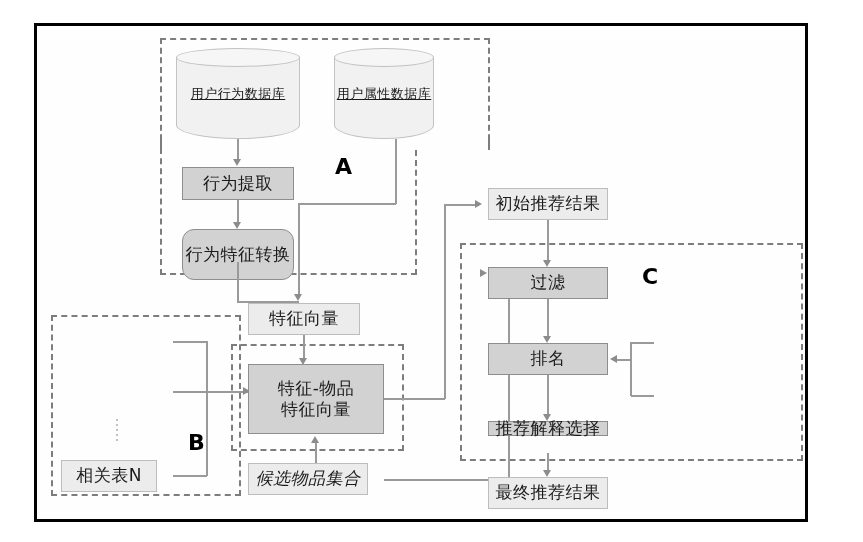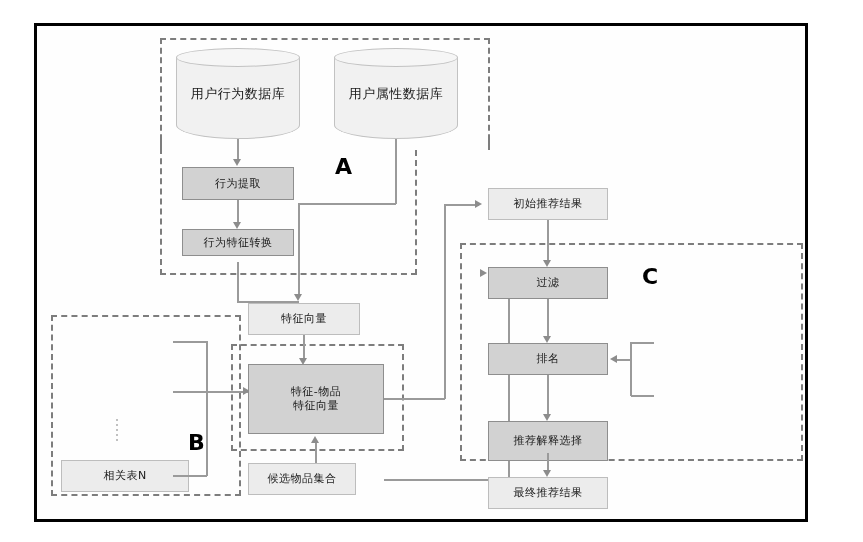--- a/index.html
+++ b/index.html
@@ -28,21 +28,21 @@
     box-sizing: border-box;
   }
   
   .node {
     position: absolute;
     box-sizing: border-box;
     display: flex;
     align-items: center;
     justify-content: center;
     text-align: center;
-    font-size: 11px;
+    font-size: 17px;
     color: #1a1a1a;
     line-height: 1.25;
     letter-spacing: 0.5px;
     white-space: pre-line;
   }
   .node.light {
     background: #ececec;
     border: 1px solid #bdbdbd;
   }
   .node.dark {
@@ -83,20 +83,21 @@
     right: 0;
     top: 0;
     bottom: 0;
     display: flex;
     align-items: center;
     justify-content: center;
     font-size: 13px;
     color: #1a1a1a;
     letter-spacing: 0.5px;
     z-index: 3;
+    text-decoration: underline;
   }
   
   .dgroup {
     position: absolute;
     box-sizing: border-box;
     border: 2px dashed #7d7d7d;
     background: transparent;
   }
   .dgroup.nobottom { border-bottom: none; }
   .dgroup.notop { border-top: none; }
@@ -178,35 +179,35 @@
 
     <div class="dgroup" style="left:423px; top:217px; width:343px; height:218px;"></div>
     <div class="glabel" style="left:605px; top:238px;">C</div>
 
     <div class="cyl" style="left:139px; top:22px; width:124px; height:91px;">
       <div class="body"></div>
       <div class="top"></div>
       <div class="cyl-label">用户行为数据库</div>
     </div>
 
-    <div class="cyl" style="left:297px; top:22px; width:124px; height:91px;">
+    <div class="cyl" style="left:297px; top:22px; width:100px; height:91px;">
       <div class="body"></div>
       <div class="top"></div>
       <div class="cyl-label">用户属性数据库</div>
     </div>
 
     <div class="vline" style="left:200px; top:113px; height:23px;"></div>
     <div class="arrow down" style="left:196px; top:133px;"></div>
 
     <div class="node dark" style="left:145px; top:141px; width:112px; height:33px;">行为提取</div>
 
     <div class="vline" style="left:200px; top:174px; height:25px;"></div>
     <div class="arrow down" style="left:196px; top:196px;"></div>
 
-    <div class="node dark" style="left:145px; top:203px; width:112px; height:27px;">行为特征转换</div>
+    <div class="node dark" style="left:145px; top:203px; width:112px; height:51px;border-radius:12px;">行为特征转换</div>
 
     <div class="vline" style="left:200px; top:236px; height:40px;"></div>
     <div class="hline" style="left:200px; top:275px; width:62px;"></div>
 
     <div class="vline" style="left:358px; top:113px; height:65px;"></div>
     <div class="hline" style="left:261px; top:177px; width:98px;"></div>
     <div class="vline" style="left:261px; top:177px; height:94px;"></div>
     <div class="arrow down" style="left:257px; top:268px;"></div>
 
     <div class="node light" style="left:211px; top:277px; width:112px; height:32px;">特征向量</div>
@@ -214,38 +215,38 @@
     <div class="vline" style="left:266px; top:309px; height:26px;"></div>
     <div class="arrow down" style="left:262px; top:332px;"></div>
 
     <div class="vdots" style="left:79px; top:390px;">
       <span></span>
         <span></span>
         <span></span>
         <span></span>
         <span></span>
     </div>
-    <div class="node light" style="left:24px; top:434px; width:128px; height:32px;">相关表N</div>
+    <div class="node light" style="left:24px; top:434px; width:96px; height:32px;">相关表N</div>
 
     <div class="hline" style="left:136px; top:315px; width:34px;"></div>
     <div class="hline" style="left:136px; top:365px; width:34px;"></div>
     <div class="hline" style="left:136px; top:449px; width:34px;"></div>
     <div class="vline" style="left:169px; top:315px; height:135px;"></div>
     <div class="hline" style="left:169px; top:365px; width:43px;"></div>
     <div class="arrow right" style="left:206px; top:361px;"></div>
 
     <div class="node dark" style="left:211px; top:338px; width:136px; height:70px;">特征-物品
 特征向量</div>
 
     <div class="hline" style="left:347px; top:372px; width:61px;"></div>
     <div class="vline" style="left:407px; top:178px; height:195px;"></div>
     <div class="hline" style="left:407px; top:178px; width:35px;"></div>
     <div class="arrow right" style="left:438px; top:174px;"></div>
 
-    <div class="node light" style="left:211px; top:437px; width:108px; height:32px;">候选物品集合</div>
+    <div class="node light" style="left:211px; top:437px; width:120px; height:32px;font-style:italic;">候选物品集合</div>
     <div class="vline" style="left:278px; top:414px; height:23px;"></div>
     <div class="arrow up" style="left:274px; top:410px;"></div>
 
     <div class="hline" style="left:347px; top:453px; width:126px;"></div>
     <div class="vline" style="left:471px; top:247px; height:207px;"></div>
     <div class="hline" style="left:471px; top:247px; width:14px;"></div>
     <div class="arrow right" style="left:443px; top:243px;"></div>
 
     <div class="node light" style="left:451px; top:162px; width:120px; height:32px;">初始推荐结果</div>
 
@@ -255,21 +256,21 @@
     <div class="node dark" style="left:451px; top:241px; width:120px; height:32px;">过滤</div>
 
     <div class="vline" style="left:510px; top:273px; height:40px;"></div>
     <div class="arrow down" style="left:506px; top:310px;"></div>
 
     <div class="node dark" style="left:451px; top:317px; width:120px; height:32px;">排名</div>
 
     <div class="vline" style="left:510px; top:349px; height:42px;"></div>
     <div class="arrow down" style="left:506px; top:388px;"></div>
 
-    <div class="node dark" style="left:451px; top:395px; width:120px; height:40px;">推荐解释选择</div>
+    <div class="node dark" style="left:451px; top:395px; width:120px; height:15px;">推荐解释选择</div>
 
     <div class="vline" style="left:510px; top:427px; height:20px;"></div>
     <div class="arrow down" style="left:506px; top:444px;"></div>
 
     <div class="node light" style="left:451px; top:451px; width:120px; height:32px;">最终推荐结果</div>
 
 
     <div class="hline" style="left:594px; top:316px; width:23px;"></div>
     <div class="hline" style="left:594px; top:369px; width:23px;"></div>
     <div class="vline" style="left:593px; top:316px; height:54px;"></div>

